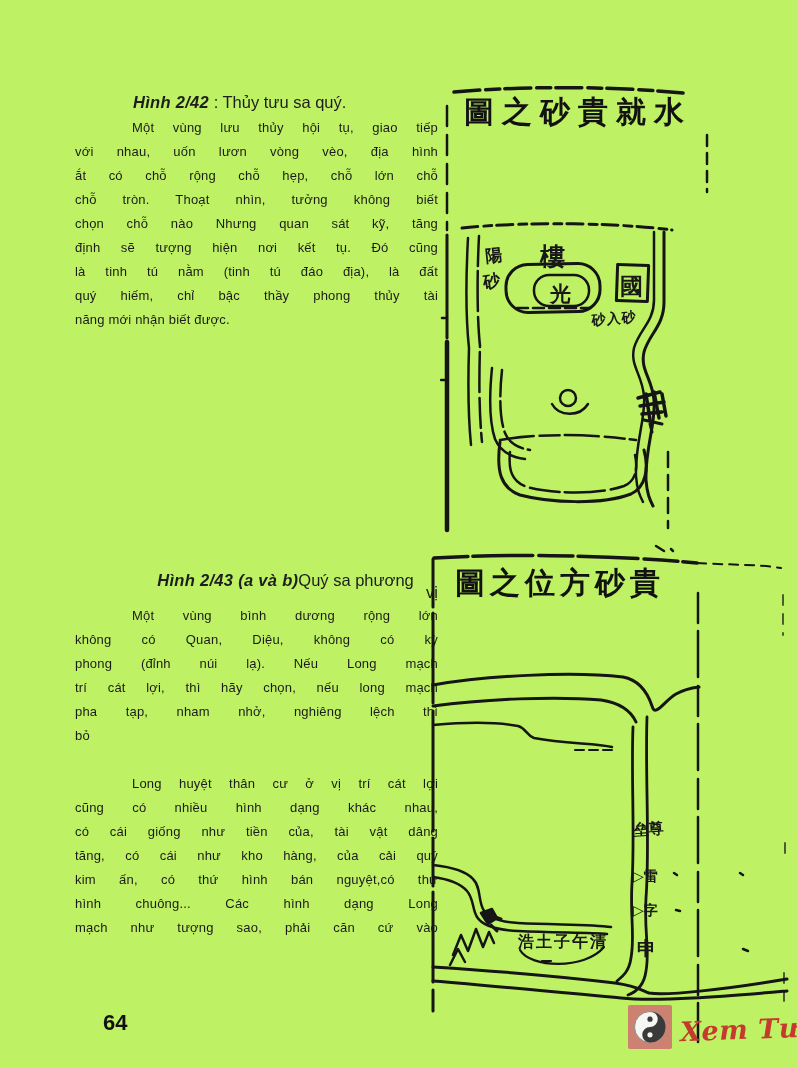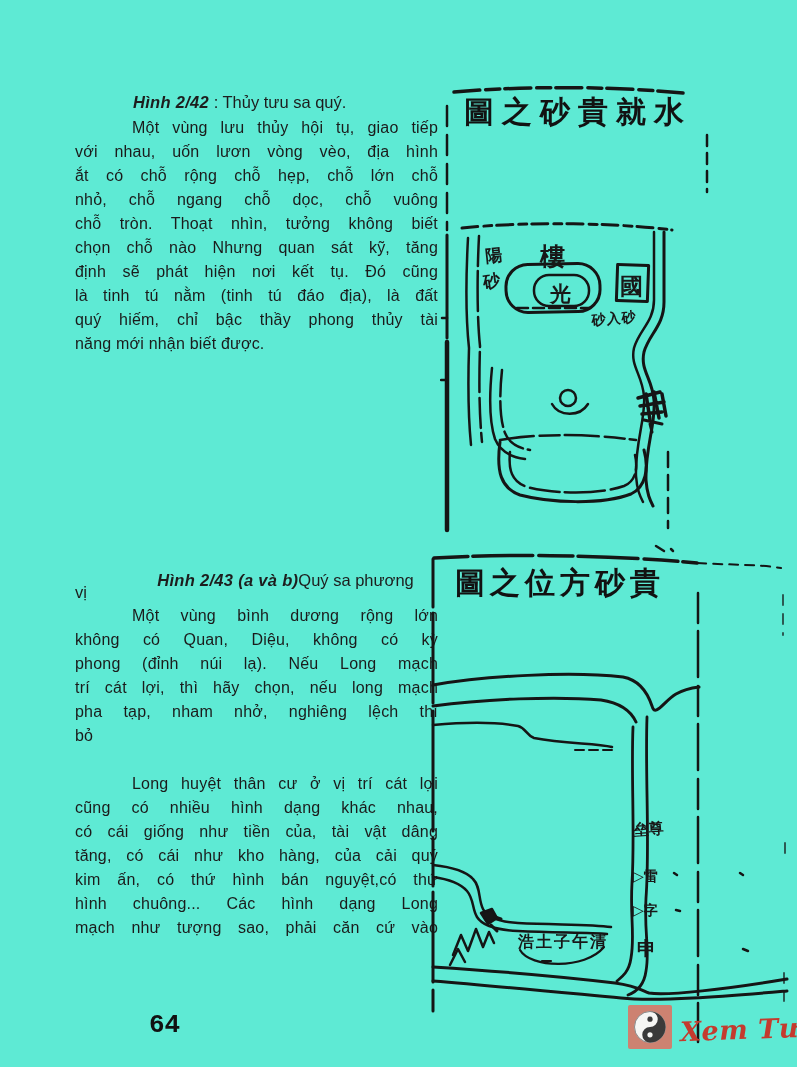--- a/index.html
+++ b/index.html
@@ -1,36 +1,36 @@
 <!DOCTYPE html>
 <html><head>
 <meta charset="utf-8">
 <style>
   html,body{margin:0;padding:0;background:#e8e8e8;}
   .page{
     position:relative;width:797px;height:1067px;margin:0 auto;
-    background:#5eead4;overflow:hidden;
+    background:#bef264;overflow:hidden;
     font-family:"Liberation Sans", sans-serif;color:#1d1d1d;
   }
   
   .tblock{position:absolute;left:75px;width:363px;}
   .tline{
-    height:24px;line-height:24px;font-size:16px;letter-spacing:.2px;
+    height:24px;line-height:24px;font-size:13px;letter-spacing:.2px;
     text-align:justify;text-align-last:justify;white-space:nowrap;
     color:#1b1b1b;
   }
   .tline.last{text-align-last:left;}
   .tline.indent{text-indent:57px;}
   .caption{height:24px;line-height:24px;font-size:16.5px;}
   .cap-label{font-style:italic;font-weight:bold;letter-spacing:.3px;}
   .cap-flex{display:flex;justify-content:center;margin-top:12px;}
   .cap-indent{padding-left:58px;}
   .pageno{
     position:absolute;left:103px;top:1010px;
-    font-family:Liberation Mono, monospace;font-weight:bold;font-size:26px;color:#111;margin-left:46px;
+    font-family:Liberation Sans, sans-serif;font-weight:bold;font-size:22px;color:#111;
   }
   
   .diag{position:absolute;}
   .diag svg{display:block;}
   .cjk-title{font-family:"DejaVu Sans", sans-serif;font-weight:bold;fill:#121212;}
   .cjk-label{font-family:"DejaVu Sans", sans-serif;font-weight:bold;fill:#181818;}
   
   .watermark{
     position:absolute;left:628px;top:1005px;display:flex;align-items:center;gap:8px;
     z-index:5;
@@ -46,34 +46,33 @@
 
 <div class="page">
 
   <div class="tblock caption cap-indent" style="top:90px;">
     <span class="cap-label">Hình 2/42</span><span> : Thủy tưu sa quý.</span>
   </div>
   <div class="tblock" style="top:116px;">
       <div class="tline indent">Một vùng lưu thủy hội tụ, giao tiếp</div>
       <div class="tline">với nhau, uốn lươn vòng vèo, địa hình</div>
       <div class="tline">ắt có chỗ rộng chỗ hẹp, chỗ lớn chỗ</div>
-      <div class="tline">nhỏ, chỗ ngang chỗ dọc, chỗ vuông</div>
       <div class="tline">chỗ tròn. Thoạt nhìn, tưởng không biết</div>
       <div class="tline">chọn chỗ nào Nhưng quan sát kỹ, tăng</div>
-      <div class="tline">định sẽ phát hiện nơi kết tụ. Đó cũng</div>
+      <div class="tline">định sẽ tượng hiện nơi kết tụ. Đó cũng</div>
       <div class="tline">là tinh tú nằm (tinh tú đáo địa), là đất</div>
       <div class="tline">quý hiếm, chỉ bậc thầy phong thủy tài</div>
       <div class="tline last">năng mới nhận biết được.</div>
     </div>
 
   <div class="tblock caption cap-flex" style="top:556px;">
     <span class="cap-label" style="padding-left:58px;">Hình 2/43 (a và b)</span>
       <span>Quý sa phương</span>
   </div>
-  <div class="tblock caption" style="top:580px;">vị</div>
+  <div class="tblock caption" style="top:580px;text-align:right;">vị</div>
   <div class="tblock" style="top:604px;">
       <div class="tline indent">Một vùng bình dương rộng lớn</div>
       <div class="tline">không có Quan, Diệu, không có kỳ</div>
       <div class="tline">phong (đỉnh núi lạ). Nếu Long mạch</div>
       <div class="tline">trí cát lợi, thì hãy chọn, nếu long mạch</div>
       <div class="tline">pha tạp, nham nhở, nghiêng lệch thì</div>
       <div class="tline last">bỏ</div>
     </div>
   <div class="tblock" style="top:772px;">
       <div class="tline indent">Long huyệt thân cư ở vị trí cát lợi</div>

